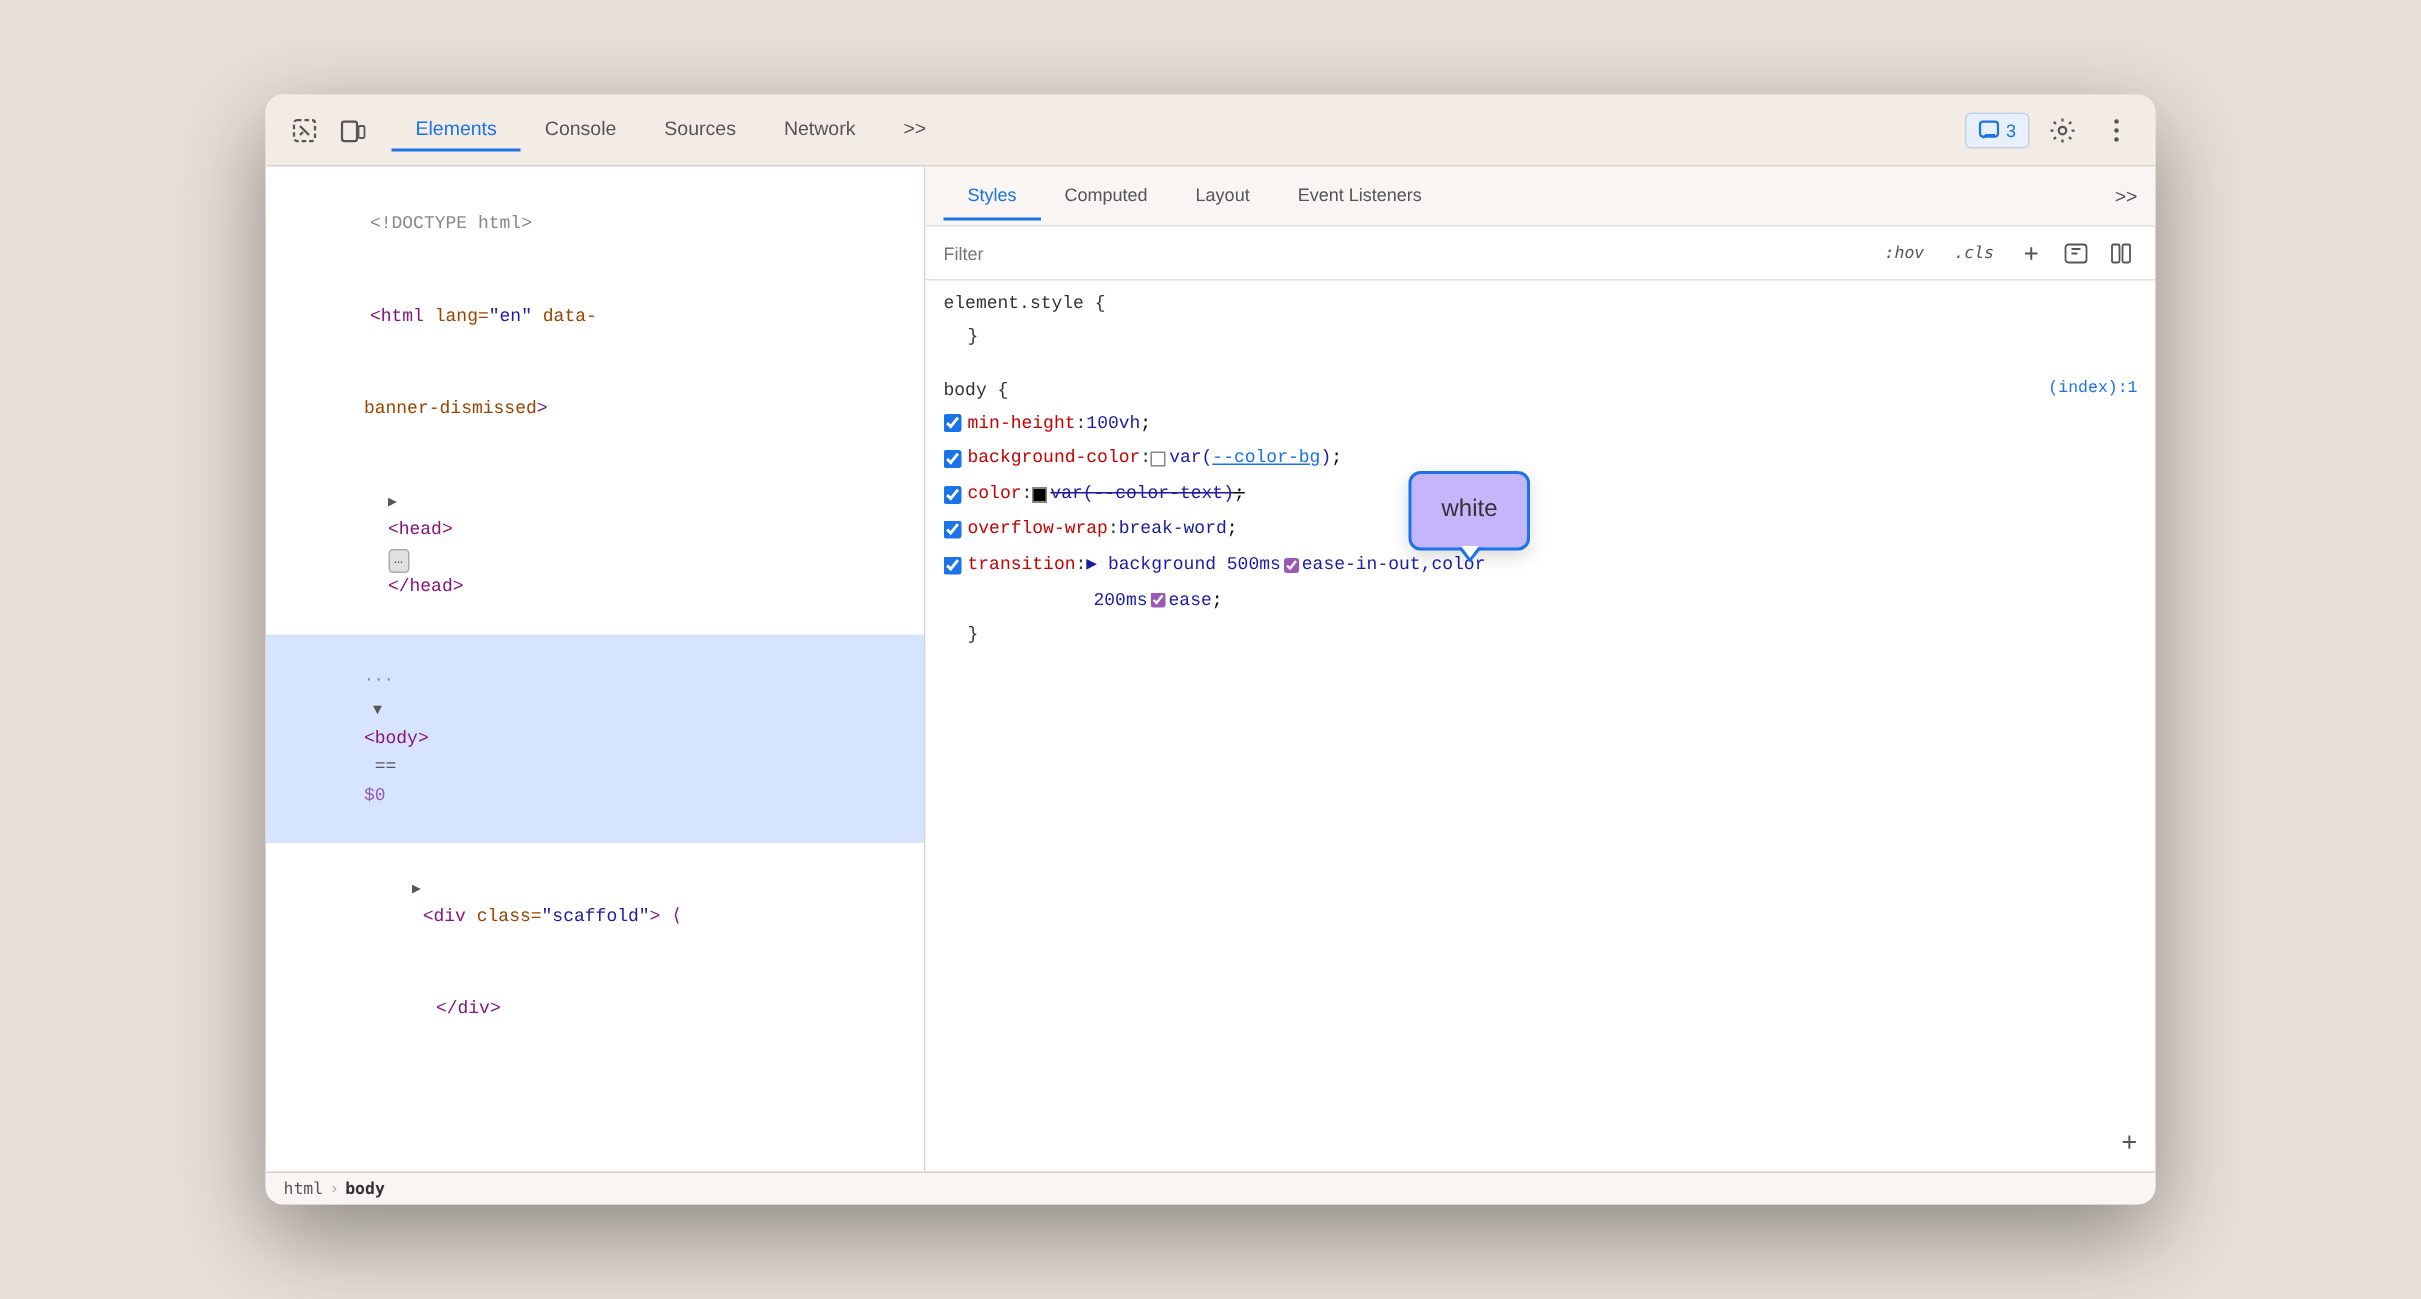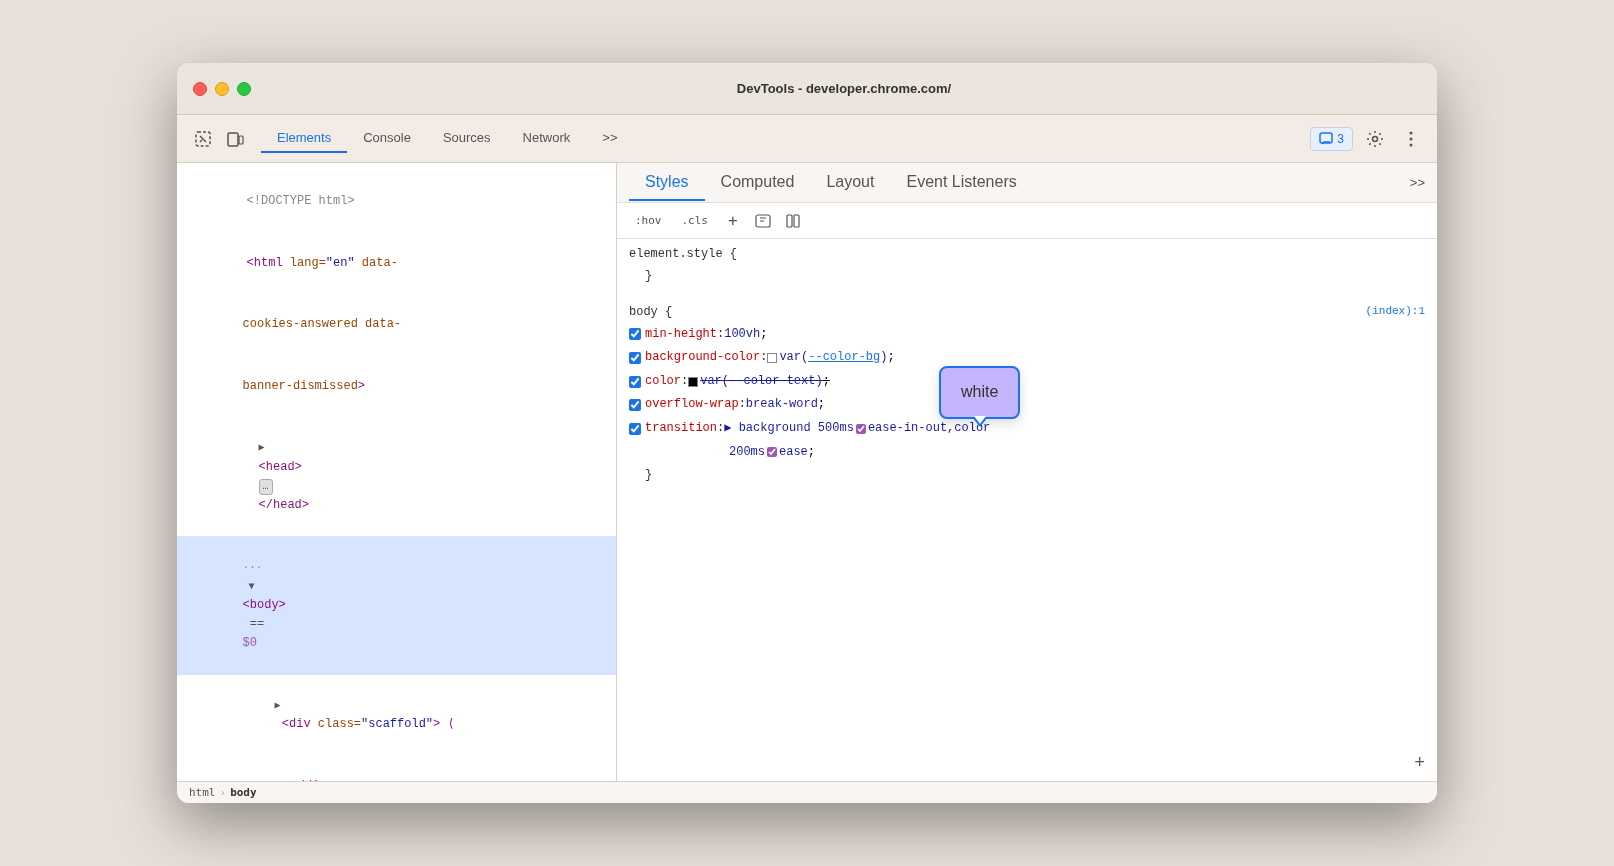--- a/index.html
+++ b/index.html
@@ -218,21 +218,21 @@
       align-items: center;
       padding: 0 12px;
       border-bottom: 1px solid #e0e0e0;
       background: #f8f5f2;
       flex-shrink: 0;
       height: 40px;
     }
 
     .styles-tab {
       padding: 8px 16px;
-      font-size: 16px;
+      font-size: 12px;
       color: #555;
       cursor: pointer;
       border-bottom: 2px solid transparent;
     }
 
     .styles-tab.active {
       color: #1a73e8;
       border-bottom: 2px solid #1a73e8;
     }
 
@@ -260,20 +260,21 @@
       color: #555;
       background: transparent;
     }
 
     .filter-actions {
       display: flex;
       align-items: center;
       gap: 8px;
       font-size: 12px;
       color: #555;
+      font-style: italic;
     }
 
     .filter-action-btn {
       padding: 2px 6px;
       border-radius: 3px;
       cursor: pointer;
       color: #555;
       font-family: 'Menlo', monospace;
       font-size: 11px;
     }
@@ -404,28 +405,20 @@
     }
 
     
     svg { display: inline-block; vertical-align: middle; }
   </style>
 </head>
 <body>
 
 <div class="window">
 
-  <div class="titlebar">
-    <div class="traffic-lights">
-      <div class="traffic-light tl-red"></div>
-      <div class="traffic-light tl-yellow"></div>
-      <div class="traffic-light tl-green"></div>
-    </div>
-    <div class="titlebar-title">DevTools - developer.chrome.com/</div>
-  </div>
 
   <div class="toolbar">
     <div class="toolbar-icon">
       <svg width="18" height="18" viewBox="0 0 18 18" fill="none">
         <rect x="2" y="2" width="14" height="14" rx="2" stroke="#555" stroke-width="1.5" fill="none" stroke-dasharray="3 2"></rect>
         <path d="M6 6l6 6M6 12l2-2" stroke="#555" stroke-width="1.5"></path>
       </svg>
     </div>
     <div class="toolbar-icon">
       <svg width="18" height="18" viewBox="0 0 18 18" fill="none">
@@ -473,23 +466,20 @@
     <div class="elements-panel">
 
       <div class="elem-line elem-indent-0">
         <span class="c-doctype">&lt;!DOCTYPE html&gt;</span>
       </div>
 
       <div class="elem-line elem-indent-0">
         <span class="c-tag">&lt;html </span><span class="c-attr-name">lang=</span><span class="c-attr-value">"en"</span><span class="c-attr-name"> data-</span>
       </div>
       <div class="elem-line elem-indent-1" style="padding-left:8px;">
-        <span class="c-attr-name">cookies-answered data-</span>
-      </div>
-      <div class="elem-line elem-indent-1" style="padding-left:8px;">
         <span class="c-attr-name">banner-dismissed</span><span class="c-tag">&gt;</span>
       </div>
 
       <div class="elem-line" style="padding-left:24px;">
         <span class="triangle">▶</span>
         <span class="c-tag">&lt;head&gt;</span>
         <span class="dots-badge">…</span>
         <span class="c-tag">&lt;/head&gt;</span>
       </div>
 
@@ -517,20 +507,21 @@
 
       <div class="styles-tabs">
         <div class="styles-tab active">Styles</div>
         <div class="styles-tab">Computed</div>
         <div class="styles-tab">Layout</div>
         <div class="styles-tab">Event Listeners</div>
         <div class="styles-more">&gt;&gt;</div>
       </div>
 
       <div class="filter-bar">
+        <input class="filter-input" type="text" placeholder="Filter" style="">
         <div class="filter-actions">
           <span class="filter-action-btn">:hov</span>
           <span class="filter-action-btn">.cls</span>
           <span class="filter-action-btn" style="font-size:16px;">+</span>
           <span class="filter-icon-btn">
             <svg width="16" height="16" viewBox="0 0 16 16" fill="none">
               <rect x="1" y="2" width="14" height="12" rx="2" stroke="#555" stroke-width="1.2" fill="none"></rect>
               <path d="M5 5h6M5 8h4" stroke="#555" stroke-width="1.2"></path>
             </svg>
           </span>

